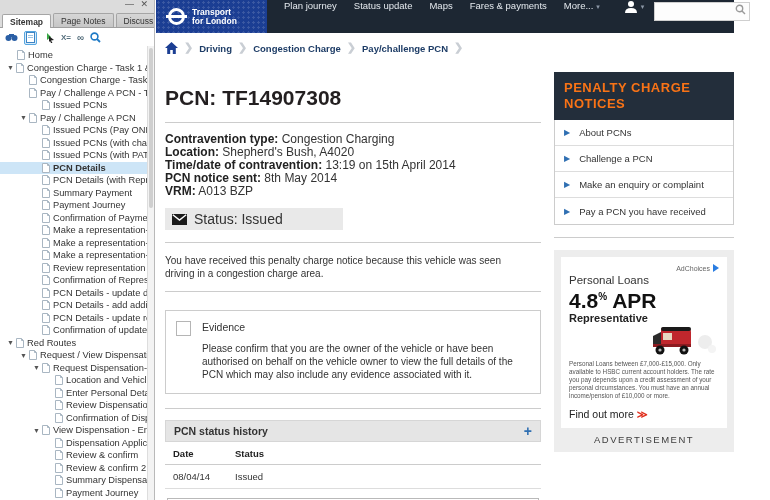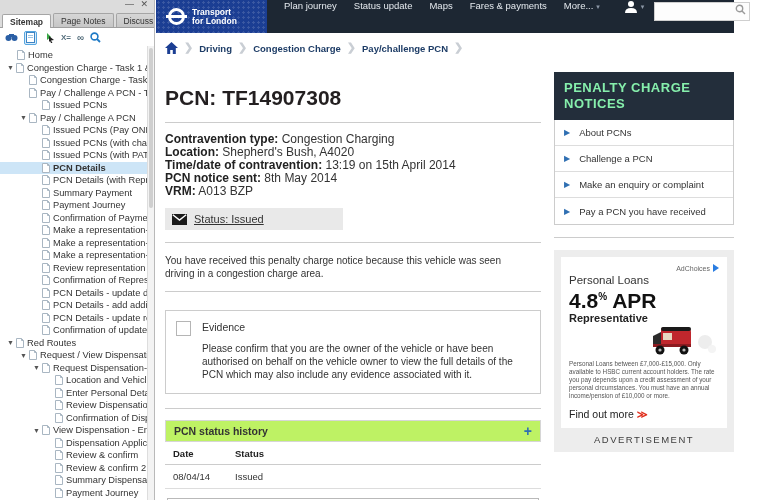--- a/index.html
+++ b/index.html
@@ -64,45 +64,45 @@
 
   .content { position: relative; }
   .main-col { position: absolute; left: 9px; top: 0; width: 376px; }
   .hr { border: none; border-top: 1px solid #ccc; height: 0; }
 
   .h1 { font-size: 21px; font-weight: bold; color: #231f20; margin: 24px 0 12px; }
   .details { font-size: 12px; color: #333; line-height: 13px; margin-top: 10px; }
   .details b { color: #222; }
   .statusbar { margin-top: 10px; width: 178px; height: 22px; background: #e9e9e9;
     display: flex; align-items: center; gap: 7px; padding-left: 7px; }
-  .statusbar .stext { font-size: 11px; color: #333; text-decoration: underline; }
+  .statusbar .stext { font-size: 14px; color: #333; }
   .para { font-size: 10px; color: #333; line-height: 13px; margin: 11px 0; width: 360px; }
   .evidence { border: 1px solid #ccc; margin-top: 18px; padding: 10px 12px 12px 10px;
     display: flex; gap: 11px; }
   .checkbox { width: 15px; height: 15px; border: 1px solid #b5b5b5; background: #fff; flex: 0 0 15px; }
   .ev-title { font-size: 10.5px; color: #333; }
   .ev-text { font-size: 10px; color: #333; line-height: 13px; margin-top: 9px; width: 325px; }
-  .acc-header { margin-top: 11px; height: 22px; background: #bef264; border: 1px solid #d6d6d6;
+  .acc-header { margin-top: 11px; height: 22px; background: #e5e5e5; border: 1px solid #d6d6d6;
     display: flex; align-items: center; justify-content: space-between; padding: 0 8px; }
   .acc-title { font-size: 10.5px; font-weight: bold; color: #333; }
   .acc-plus { color: #2f6fb2; font-size: 14px; font-weight: bold; }
   .htable { width: 100%; margin-top: 1px; }
   .hth { display: flex; border-bottom: 1px solid #ccc; padding: 5px 8px; }
   .hth span { font-size: 9.5px; font-weight: bold; color: #222; }
   .htr { display: flex; border-bottom: 1px solid #ddd; padding: 6px 8px; }
   .htr span { font-size: 9.5px; color: #333; }
   .c-date { width: 62px; }
   .helpbox { margin: 9px 2px 0 2px; border: 1px solid #b9b9b9; height: 35px;
     display: flex; align-items: center; justify-content: space-between; padding: 0 10px; }
   .helpbox .q { font-size: 11px; color: #333; }
   .helpbox .arr { color: #2f6fb2; font-size: 12px; font-weight: bold; }
 
   
   .side-col { position: absolute; left: 398px; top: 0; width: 180px; }
-  .pcn-box-title { margin-top: 10px; background: #232e3b; color: #86efac; font-weight: bold;
+  .pcn-box-title { margin-top: 10px; background: #232e3b; color: #f97316; font-weight: bold;
     font-size: 13px; line-height: 16px; padding: 8px 10px; letter-spacing: .5px; }
   .side-links { border: 1px solid #ccc; border-top: none; }
   .side-link { display: flex; align-items: center; gap: 9px; height: 26px;
     border-bottom: 1px solid #ddd; padding-left: 9px; background: #fff; }
   .side-link:last-child { border-bottom: none; }
   .side-link .tri { color: #2f6fb2; font-size: 8px; }
   .side-link .lbl { font-size: 9.5px; color: #333; }
   .side-hr { border: none; border-top: 1px solid #ccc; margin-top: 12px; }
   .ad-wrap { margin-top: 12px; background: #ededed; padding: 7px 7px 0 7px; }
   .ad-card { background: #fff; padding: 7px 8px 8px 8px; position: relative; }

